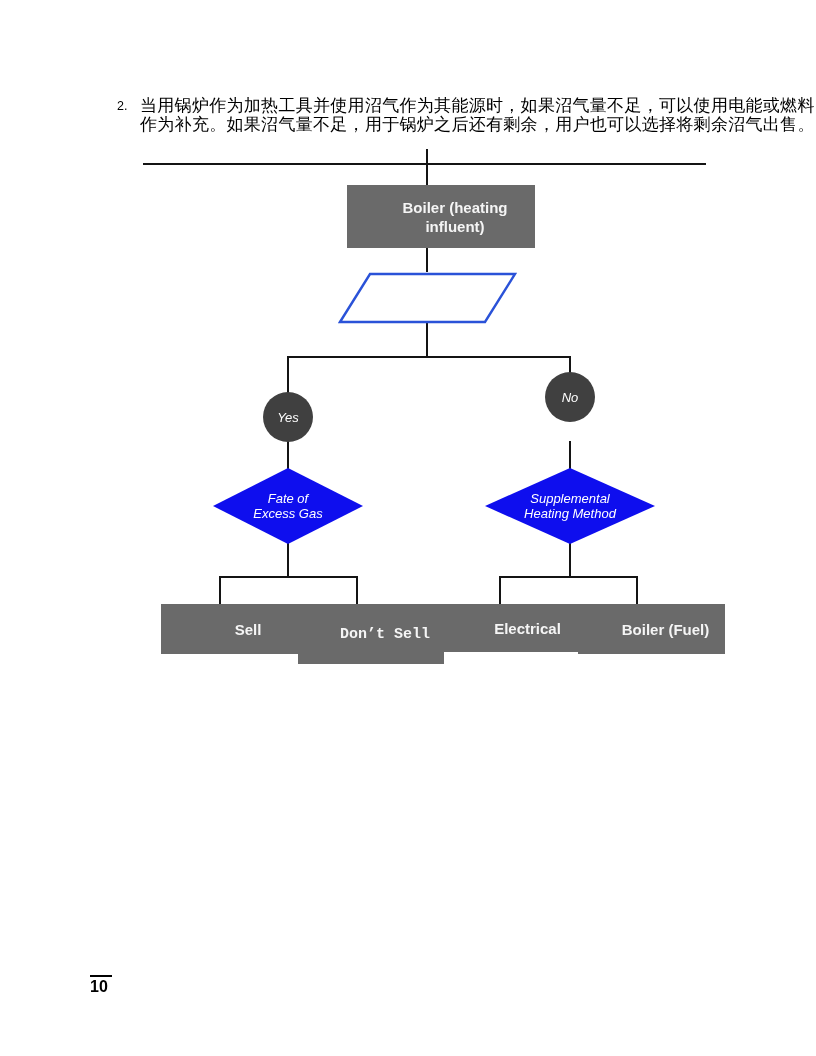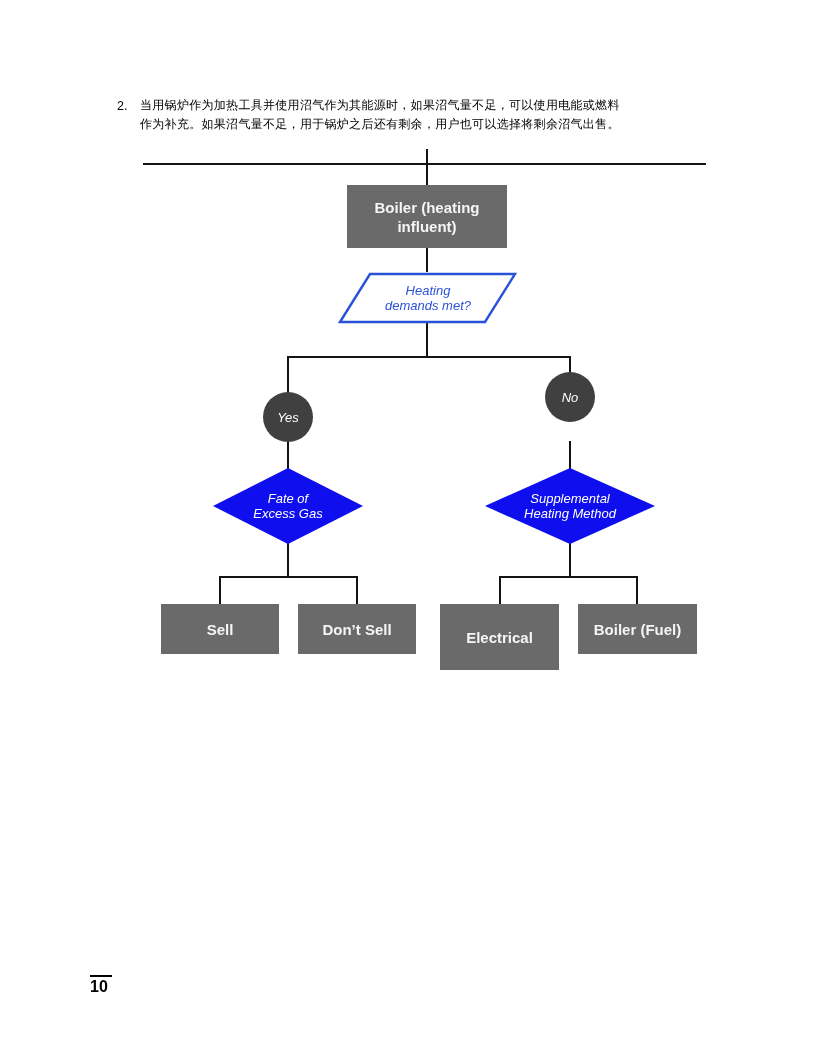--- a/index.html
+++ b/index.html
@@ -15,36 +15,37 @@
   .list-marker{
     position:absolute;left:117px;top:99px;
     font-size:12.5px;color:#000;
   }
   .para{
     position:absolute;left:140px;top:96px;width:600px;
     color:#000;
   }
   .para-line{
     white-space:nowrap;
-    font-size:12px;
+    font-size:17px;
     line-height:19px;
     letter-spacing:0.3px;
   }
   
   .conn{position:absolute;background:#141414;}
   
   .gbox{
     position:absolute;
     background:#6a6a6a;
     color:#f5f5f5;
     font-weight:700;
     display:flex;align-items:center;justify-content:center;
     text-align:center;
     font-size:15px;
     line-height:19px;
+    padding-left:28px;
   }
   
   .para-svg{position:absolute;left:336px;top:270px;}
   .para-label{
     position:absolute;left:357px;top:283px;width:142px;
     color:#2a52d8;font-style:italic;font-size:13px;line-height:15px;
     text-align:center;
   }
   
   .circle{
@@ -99,24 +100,20 @@
   <div class="gbox" style="left:347px;top:185px;width:160px;height:63px;">
     <div>
       <div>Boiler (heating</div>
       <div>influent)</div>
     </div>
   </div>
 
   <svg class="para-svg" width="183" height="56" viewBox="0 0 183 56">
     <polygon points="4,52 34,4 179,4 149,52" fill="#ffffff" stroke="#2a52d8" stroke-width="2.4"></polygon>
   </svg>
-  <div class="para-label">
-    <div>Heating</div>
-    <div>demands met?</div>
-  </div>
 
   <div class="circle" style="left:263px;top:392px;">
     <span>Yes</span>
   </div>
   <div class="circle" style="left:545px;top:372px;">
     <span>No</span>
   </div>
 
   <div class="diamond" style="left:213px;top:468px;width:150px;height:76px;">
     <div>
@@ -127,24 +124,24 @@
   <div class="diamond" style="left:485px;top:468px;width:170px;height:76px;">
     <div>
       <div>Supplemental</div>
       <div>Heating Method</div>
     </div>
   </div>
 
   <div class="gbox" style="left:161px;top:604px;width:118px;height:50px;align-items:center;">
     <span>Sell</span>
   </div>
-  <div class="gbox" style="left:298px;top:604px;width:118px;height:50px;">
+  <div class="gbox" style="left:298px;top:604px;width:118px;height:60px;font-family:Liberation Mono, monospace;">
     <span>Don’t Sell</span>
   </div>
-  <div class="gbox" style="left:440px;top:604px;width:119px;height:66px;">
+  <div class="gbox" style="left:440px;top:604px;width:119px;height:48px;">
     <span>Electrical</span>
   </div>
   <div class="gbox" style="left:578px;top:604px;width:119px;height:50px;">
     <span>Boiler (Fuel)</span>
   </div>
 
   <div class="footer-rule"></div>
   <div class="page-number">10</div>
 
 </div>

